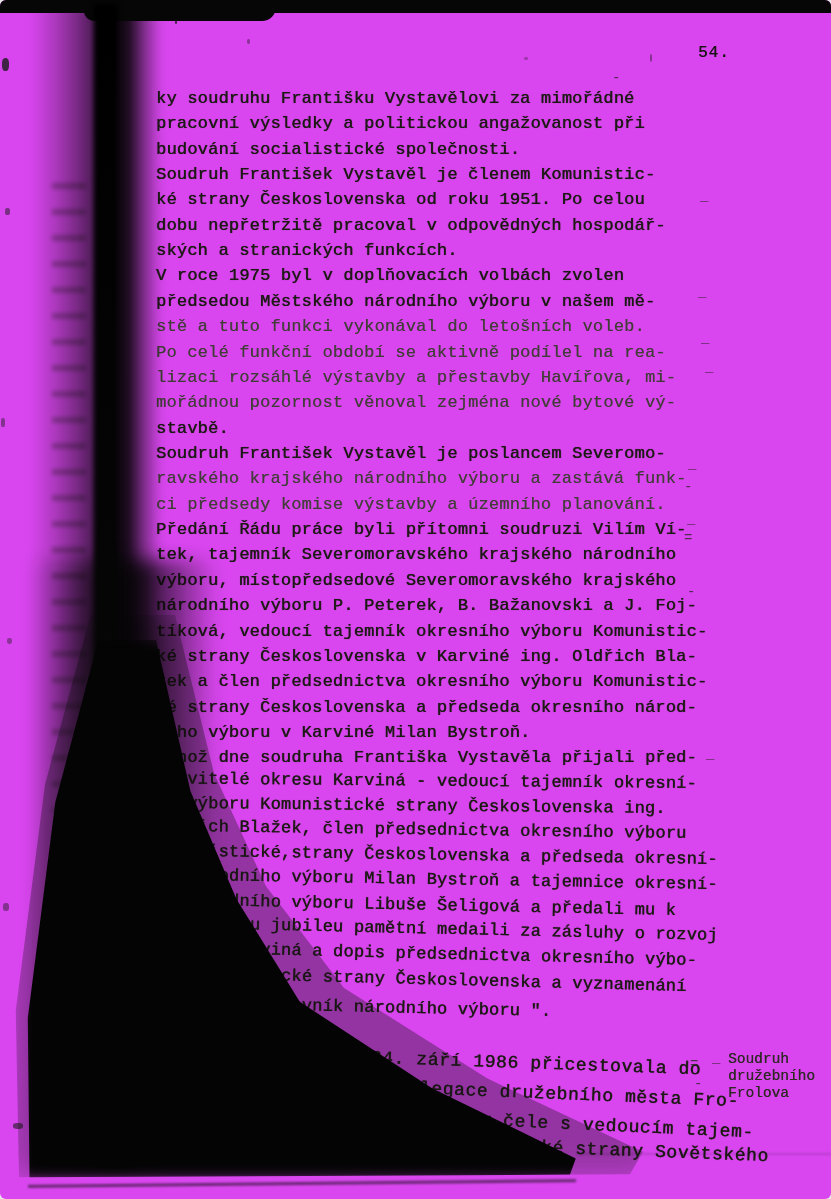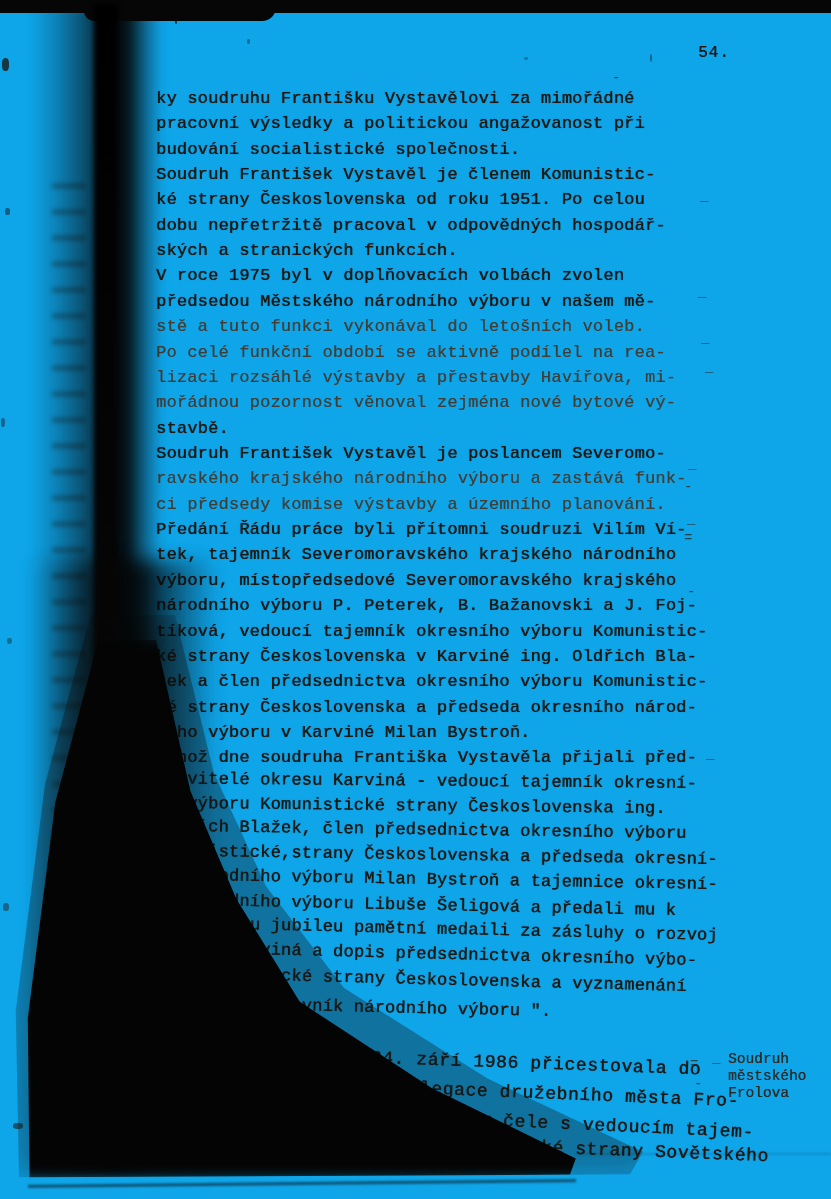--- a/index.html
+++ b/index.html
@@ -1,19 +1,20 @@
 <!DOCTYPE html>
 <html><head>
 <meta charset="utf-8">
 <style>
   html,body{margin:0;padding:0;background:#e8e8e8;}
   .page{
     position:relative;width:831px;height:1199px;margin:0;
-    background:#0ea5e9;overflow:hidden;
+    background:#d946ef;overflow:hidden;
     font-family:"Liberation Mono","DejaVu Sans Mono",monospace;
+    border-radius:6px;
   }
   
   .tl{
     position:absolute;left:156px;white-space:pre;
     font-size:17px;line-height:26px;color:#1c1914;letter-spacing:.2px;
     text-shadow:.5px 0 0 rgba(28,25,20,.75),0 0 .9px rgba(28,25,20,.5);
   }
   .faded{color:#403d36;text-shadow:.4px 0 0 rgba(64,61,54,.6);}
   .curve{transform-origin:right center;}
   .closing{font-size:18px;transform-origin:left center;letter-spacing:.6px;}
@@ -120,21 +121,21 @@
   <div class="tl curve" style="top:948px;transform:rotate(1.4deg)">okresu Karviná a dopis předsednictva okresního výbo-</div>
   <div class="tl curve" style="top:974px;transform:rotate(1.5deg)">ru Komunistické strany Československa a vyznamenání</div>
   <div class="tl curve" style="top:999px;transform:rotate(1.3deg)">" Vzorný pracovník národního výboru ".</div>
 
   <div class="tl closing" style="top:1036px;left:120px;transform:rotate(2deg)">Ve středu večer - dne 24. září 1986 přicestovala do</div>
   <div class="tl closing" style="top:1064px;left:135px;transform:rotate(2.3deg)">našeho okresu studijní delegace družebního města Fro-</div>
   <div class="tl closing" style="top:1092px;left:150px;transform:rotate(2.6deg)">lova ve Volgogradské oblasti v čele s vedoucím tajem-</div>
   <div class="tl closing" style="top:1120px;left:165px;transform:rotate(2.2deg)">níkem městského výboru Komunistické strany Sovětského</div>
 
   <div class="note-line" style="top:1051px">Soudruh</div>
-  <div class="note-line" style="top:1068px">městského</div>
+  <div class="note-line" style="top:1068px">družebního</div>
   <div class="note-line" style="top:1085px">Frolova</div>
 
   <div class="mark" style="left:612px;top:70px">-</div>
   <div class="mark" style="left:700px;top:188px">_</div>
   <div class="mark" style="left:698px;top:284px">_</div>
   <div class="mark" style="left:701px;top:330px">_</div>
   <div class="mark" style="left:705px;top:359px">_</div>
   <div class="mark" style="left:688px;top:456px">_</div>
   <div class="mark" style="left:684px;top:479px">-</div>
   <div class="mark" style="left:687px;top:511px">_</div>

